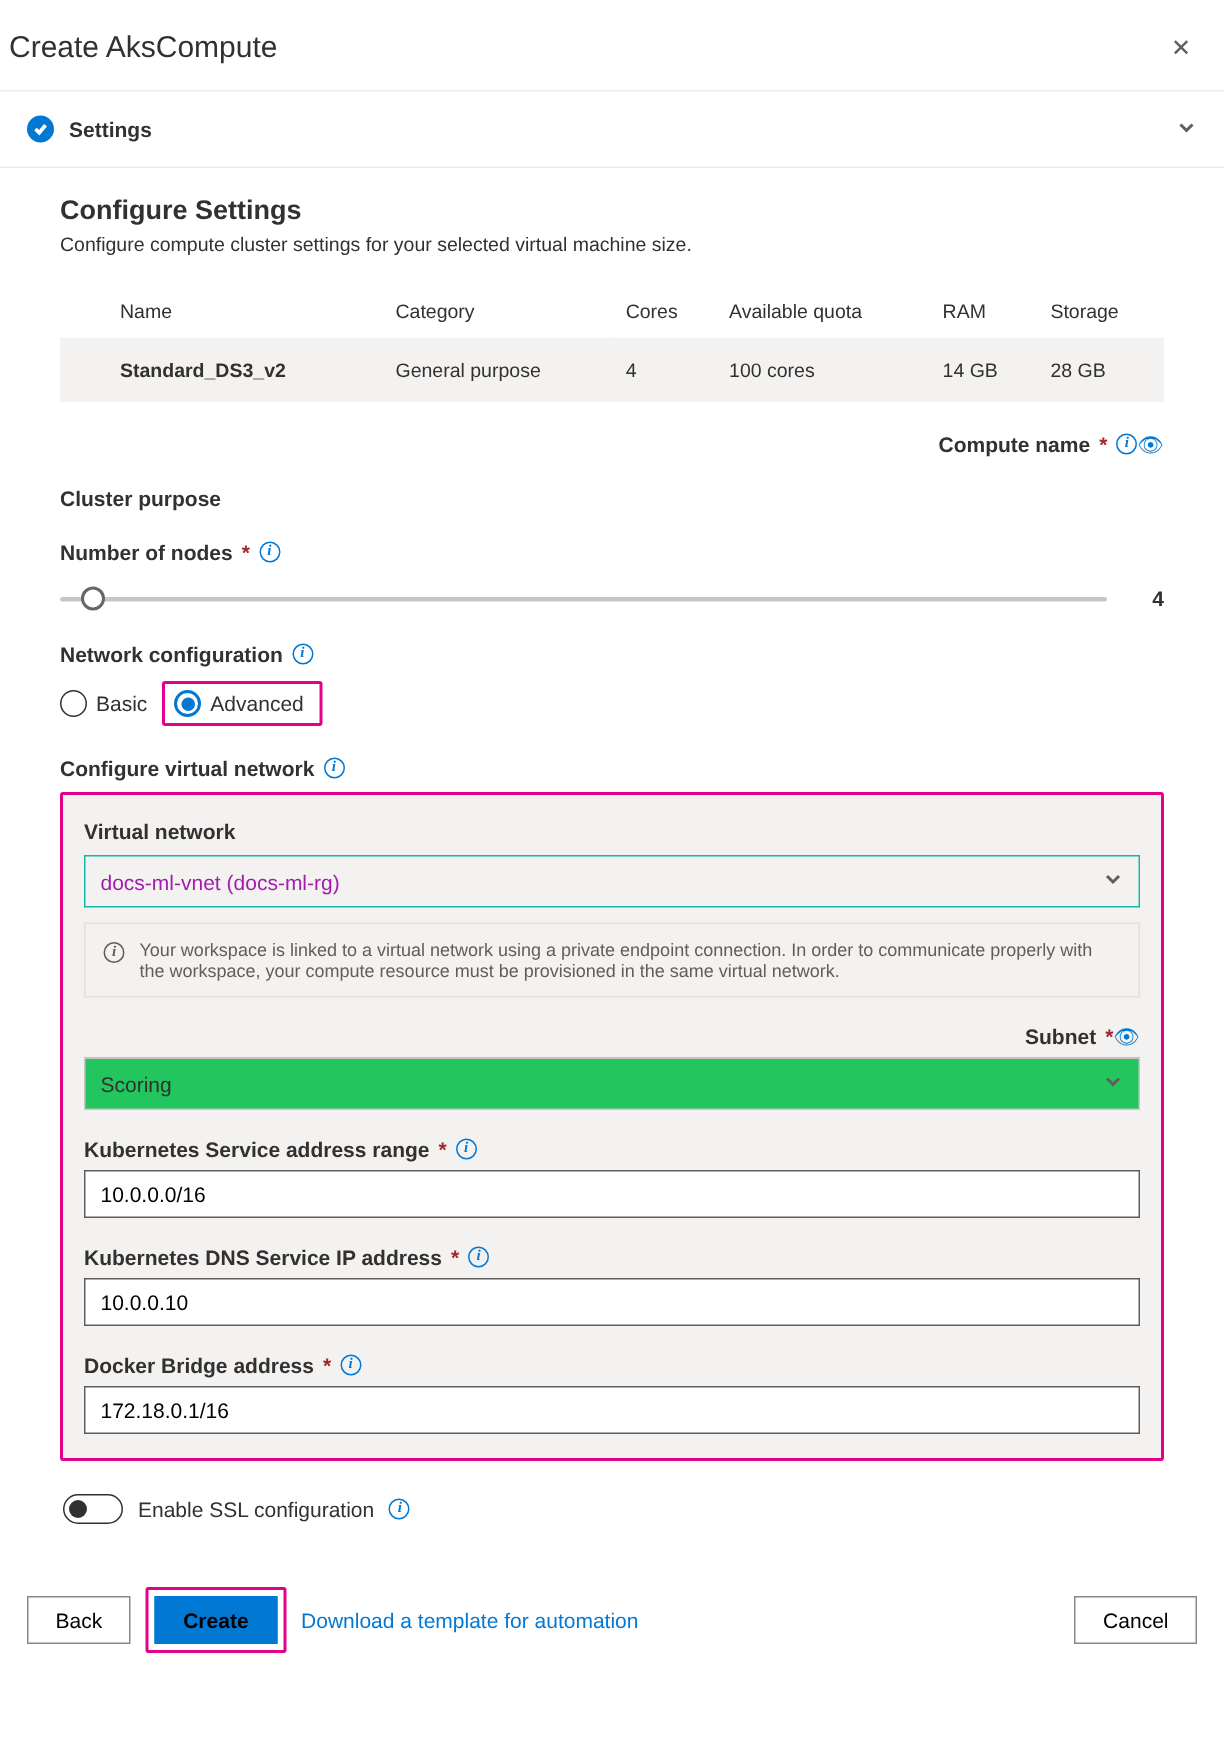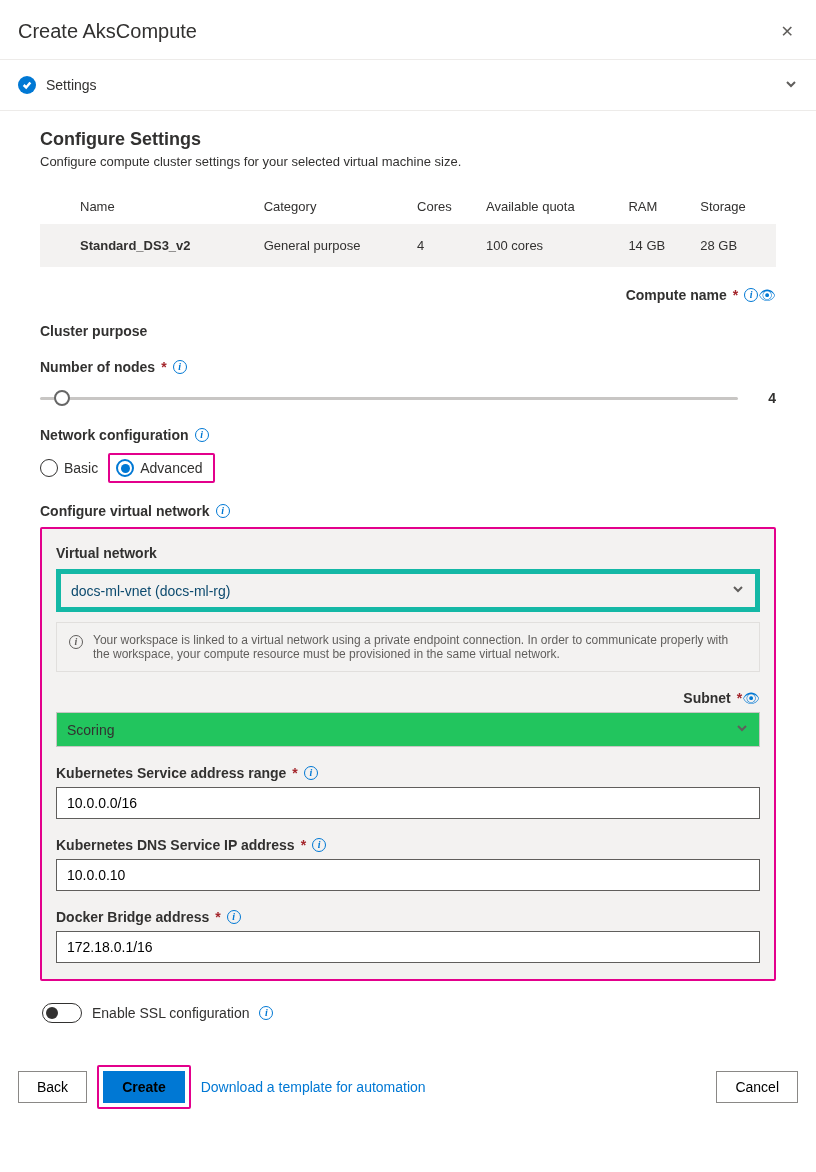--- a/index.html
+++ b/index.html
@@ -1,25 +1,25 @@
 <!DOCTYPE html>
 <html><head>
 <meta charset="utf-8">
 <style>
   * { box-sizing: border-box; margin: 0; padding: 0; }
   body { font-family: "Segoe UI", Arial, sans-serif; font-size: 14px; color: #323130; background: #fff; width: 816px; }
   .dialog { width: 816px; padding: 0; }
-  .header { display: flex; align-items: center; justify-content: space-between; padding: 18px 18px 14px 18px; border-bottom: 1px solid #edebe9; }
+  .header { display: flex; align-items: center; justify-content: space-between; padding: 18px 18px 14px 6px; border-bottom: 1px solid #edebe9; }
   .header-title { font-size: 20px; font-weight: 400; }
   .close-x { font-size: 16px; color: #605e5c; cursor: pointer; padding: 4px; }
   .settings-row { display: flex; align-items: center; justify-content: space-between; padding: 16px 18px; border-bottom: 1px solid #edebe9; }
   .settings-row-left { display: flex; align-items: center; gap: 10px; }
   .check-circle { width: 18px; height: 18px; border-radius: 50%; background: #0078d4; display: inline-flex; align-items: center; justify-content: center; color: #fff; }
   .check-circle svg { width: 10px; height: 10px; stroke: #fff; stroke-width: 3; fill: none; }
-  .settings-label { font-weight: 400; }
+  .settings-label { font-weight: 700; }
   .chevron { color: #605e5c; }
   .chevron svg { width: 14px; height: 14px; stroke: #605e5c; stroke-width: 2; fill: none; }
   .content { padding: 18px 40px 10px 40px; }
   .section-title { font-size: 18px; font-weight: 600; margin-bottom: 4px; }
   .section-desc { font-size: 13px; color: #323130; margin-bottom: 20px; }
   table.vm { width: 100%; border-collapse: collapse; font-size: 13px; }
   table.vm th { text-align: left; font-weight: 400; padding: 10px 8px; color: #323130; }
   table.vm td { padding: 14px 8px; background: #f3f2f1; }
   table.vm td.name { font-weight: 600; padding-left: 40px; }
   table.vm th.name { padding-left: 40px; }
@@ -38,21 +38,21 @@
   .slider-row { display: flex; align-items: center; gap: 20px; margin-top: 14px; }
   .slider { position: relative; flex: 1; height: 18px; }
   .slider-track { position: absolute; top: 8px; left: 0; right: 0; height: 3px; background: #c8c6c4; border-radius: 2px; }
   .slider-thumb { position: absolute; top: 1px; width: 16px; height: 16px; background: #fff; border: 2px solid #666; border-radius: 50%; left: 2%; }
   .slider-val { font-weight: 600; width: 18px; text-align: right; }
   .netconf-radios { display: flex; gap: 10px; margin-top: 10px; align-items: center; }
   .highlight-box { border: 2.5px solid #e3008c; border-radius: 2px; padding: 4px 10px 4px 6px; display: inline-flex; align-items: center; gap: 6px; }
   .vnet-box { border: 2.5px solid #e3008c; border-radius: 2px; padding: 16px 14px; background: #f3f2f1; margin-top: 8px; }
   .vnet-inner-label { font-weight: 600; margin-bottom: 8px; font-size: 14px; }
   .select-like { width: 100%; border: 1px solid #c8c6c4; background: #22c55e; padding: 8px 10px; font-size: 14px; display: flex; justify-content: space-between; align-items: center; cursor: pointer; }
-  .select-disabled { background: #f3f2f1; border: 5px solid #14b8a6; color: #0c4a6e; }
+  .select-disabled { background: #f3f2f1; border: 1px solid #14b8a6; color: #a21caf; }
   .info-banner { display: flex; gap: 10px; border: 1px solid #e1dfdd; background: #f3f2f1; padding: 10px 12px; margin-top: 10px; font-size: 12px; color: #605e5c; align-items: flex-start; }
   .info-banner .info-ic { flex-shrink: 0; border-color: #605e5c; color: #605e5c; margin-top: 2px; }
   .vnet-box .field { margin-top: 18px; }
   .vnet-box input[type=text] { border: 1px solid #605e5c; }
   .toggle-row { display: flex; align-items: center; gap: 10px; margin-top: 22px; padding: 0 0 0 2px; }
   .toggle { width: 40px; height: 20px; border: 1px solid #323130; border-radius: 10px; position: relative; cursor: pointer; background: #fff; }
   .toggle::after { content: ""; width: 12px; height: 12px; background: #323130; border-radius: 50%; position: absolute; top: 3px; left: 3px; }
   .footer { display: flex; align-items: center; justify-content: space-between; padding: 20px 18px; border-top: none; margin-top: 12px; }
   .footer-left { display: flex; align-items: center; gap: 10px; }
   .btn { padding: 7px 18px; font-size: 14px; font-family: inherit; border: 1px solid #8a8886; background: #fff; cursor: pointer; }

